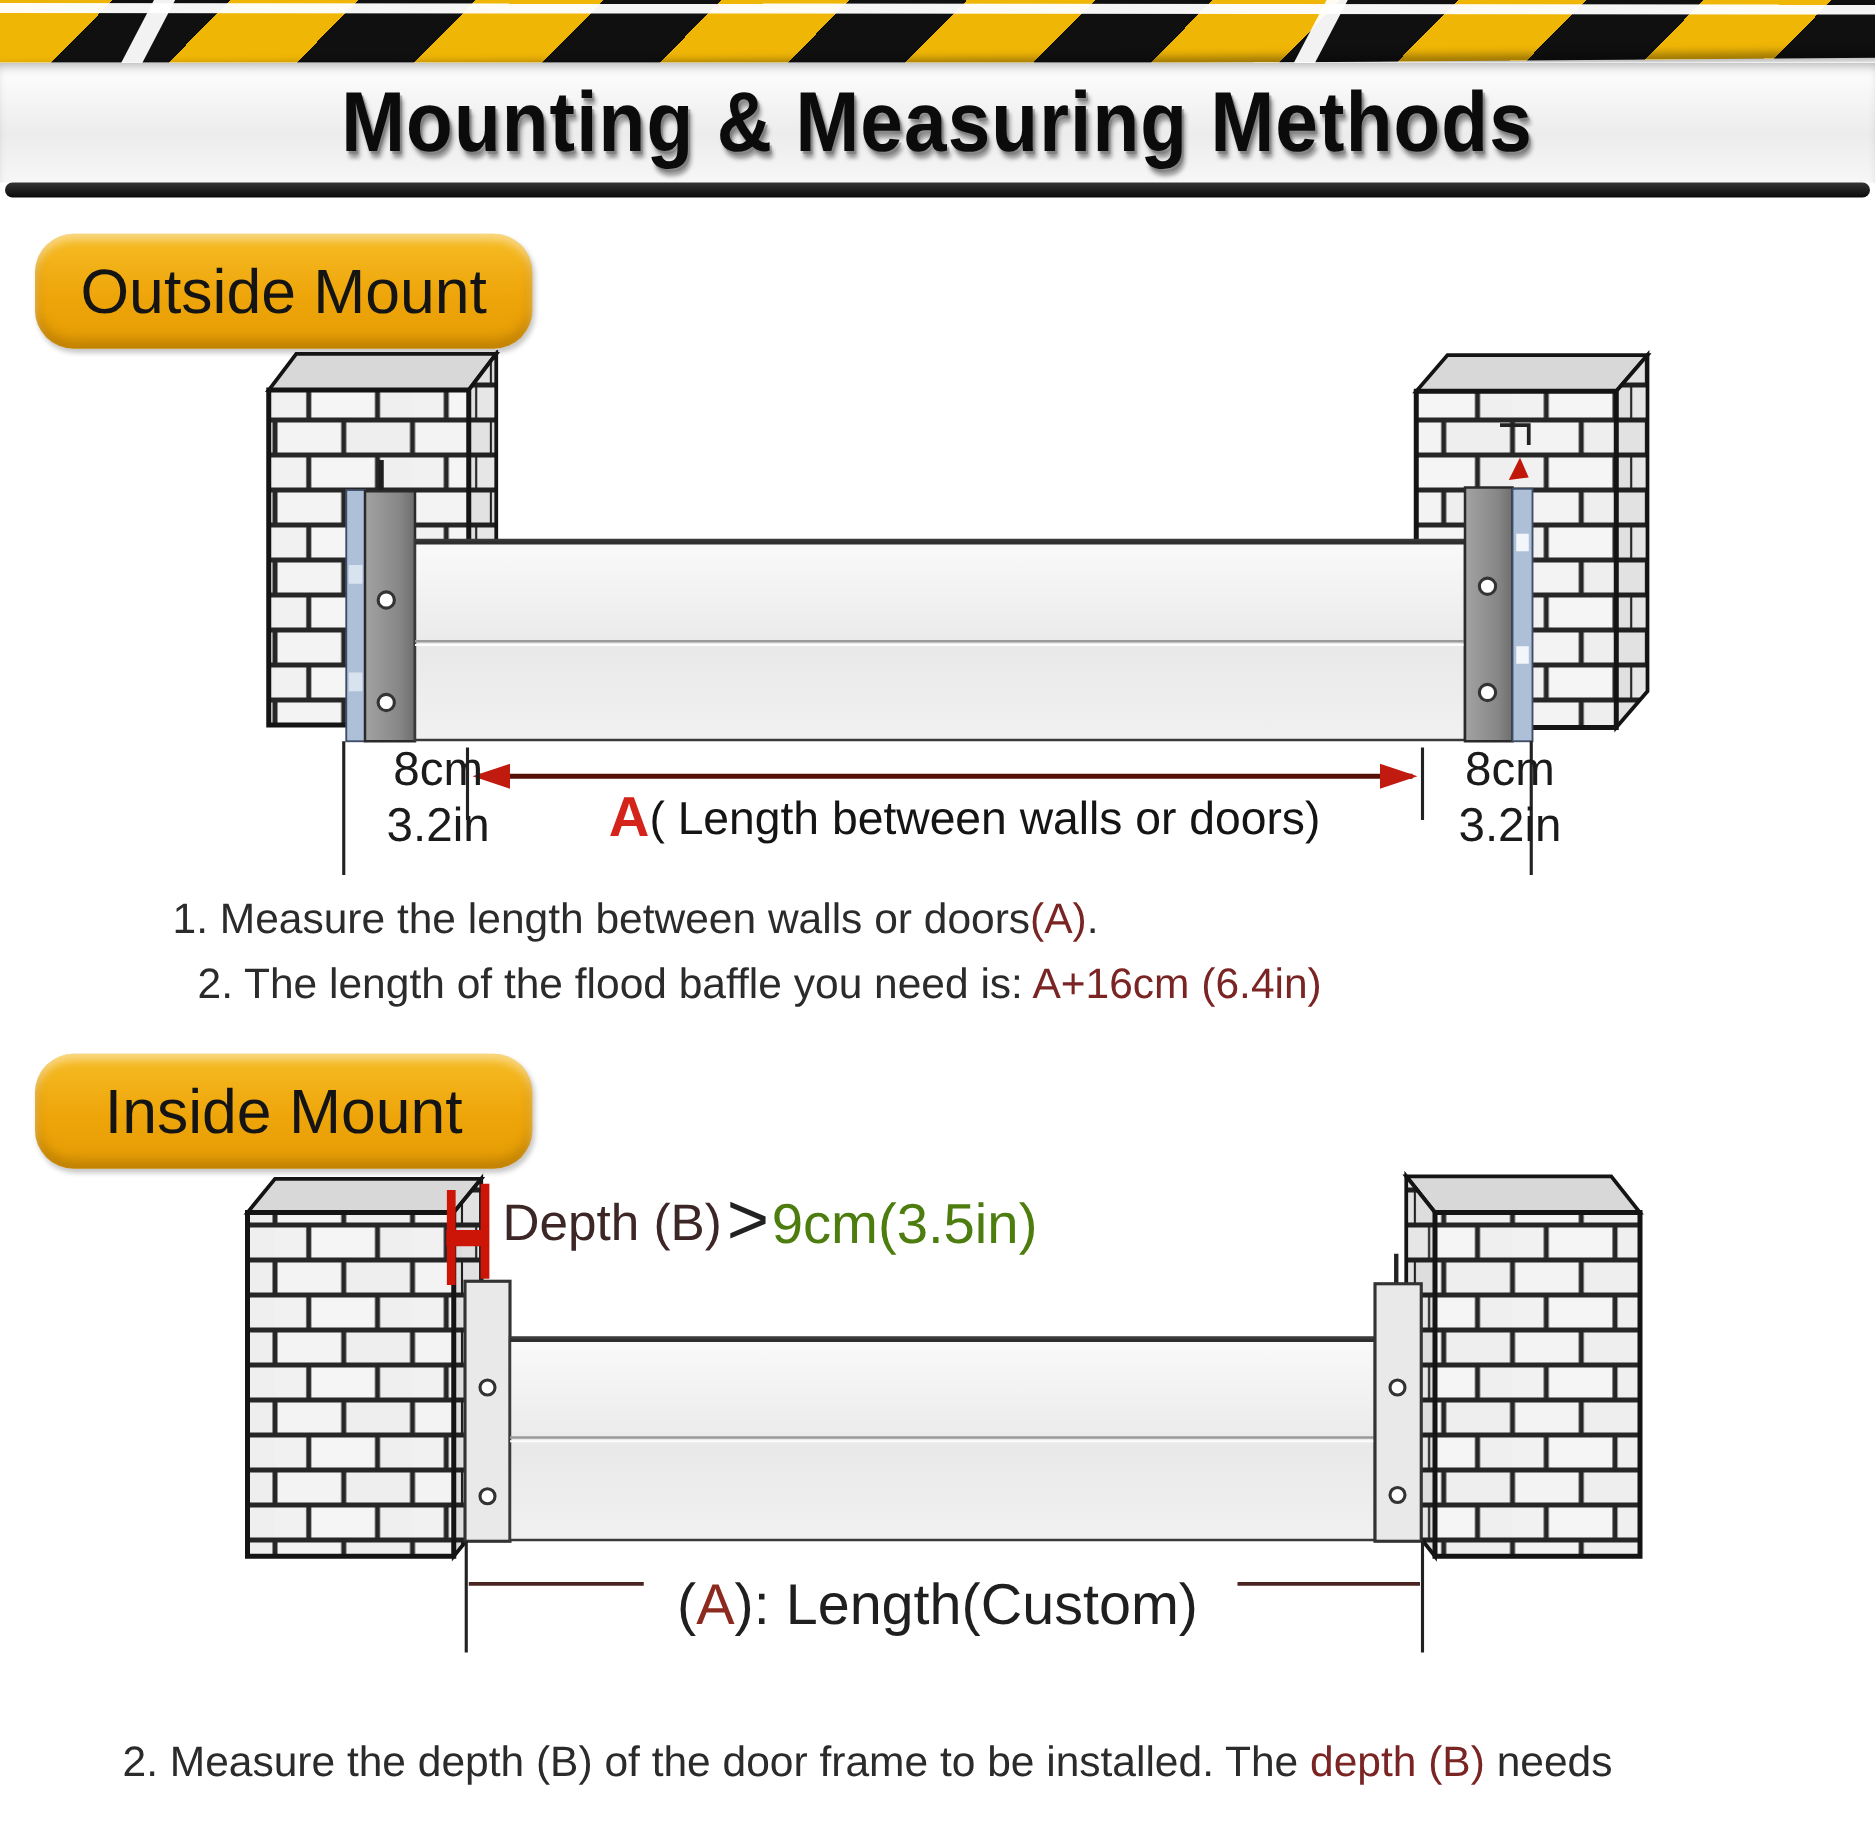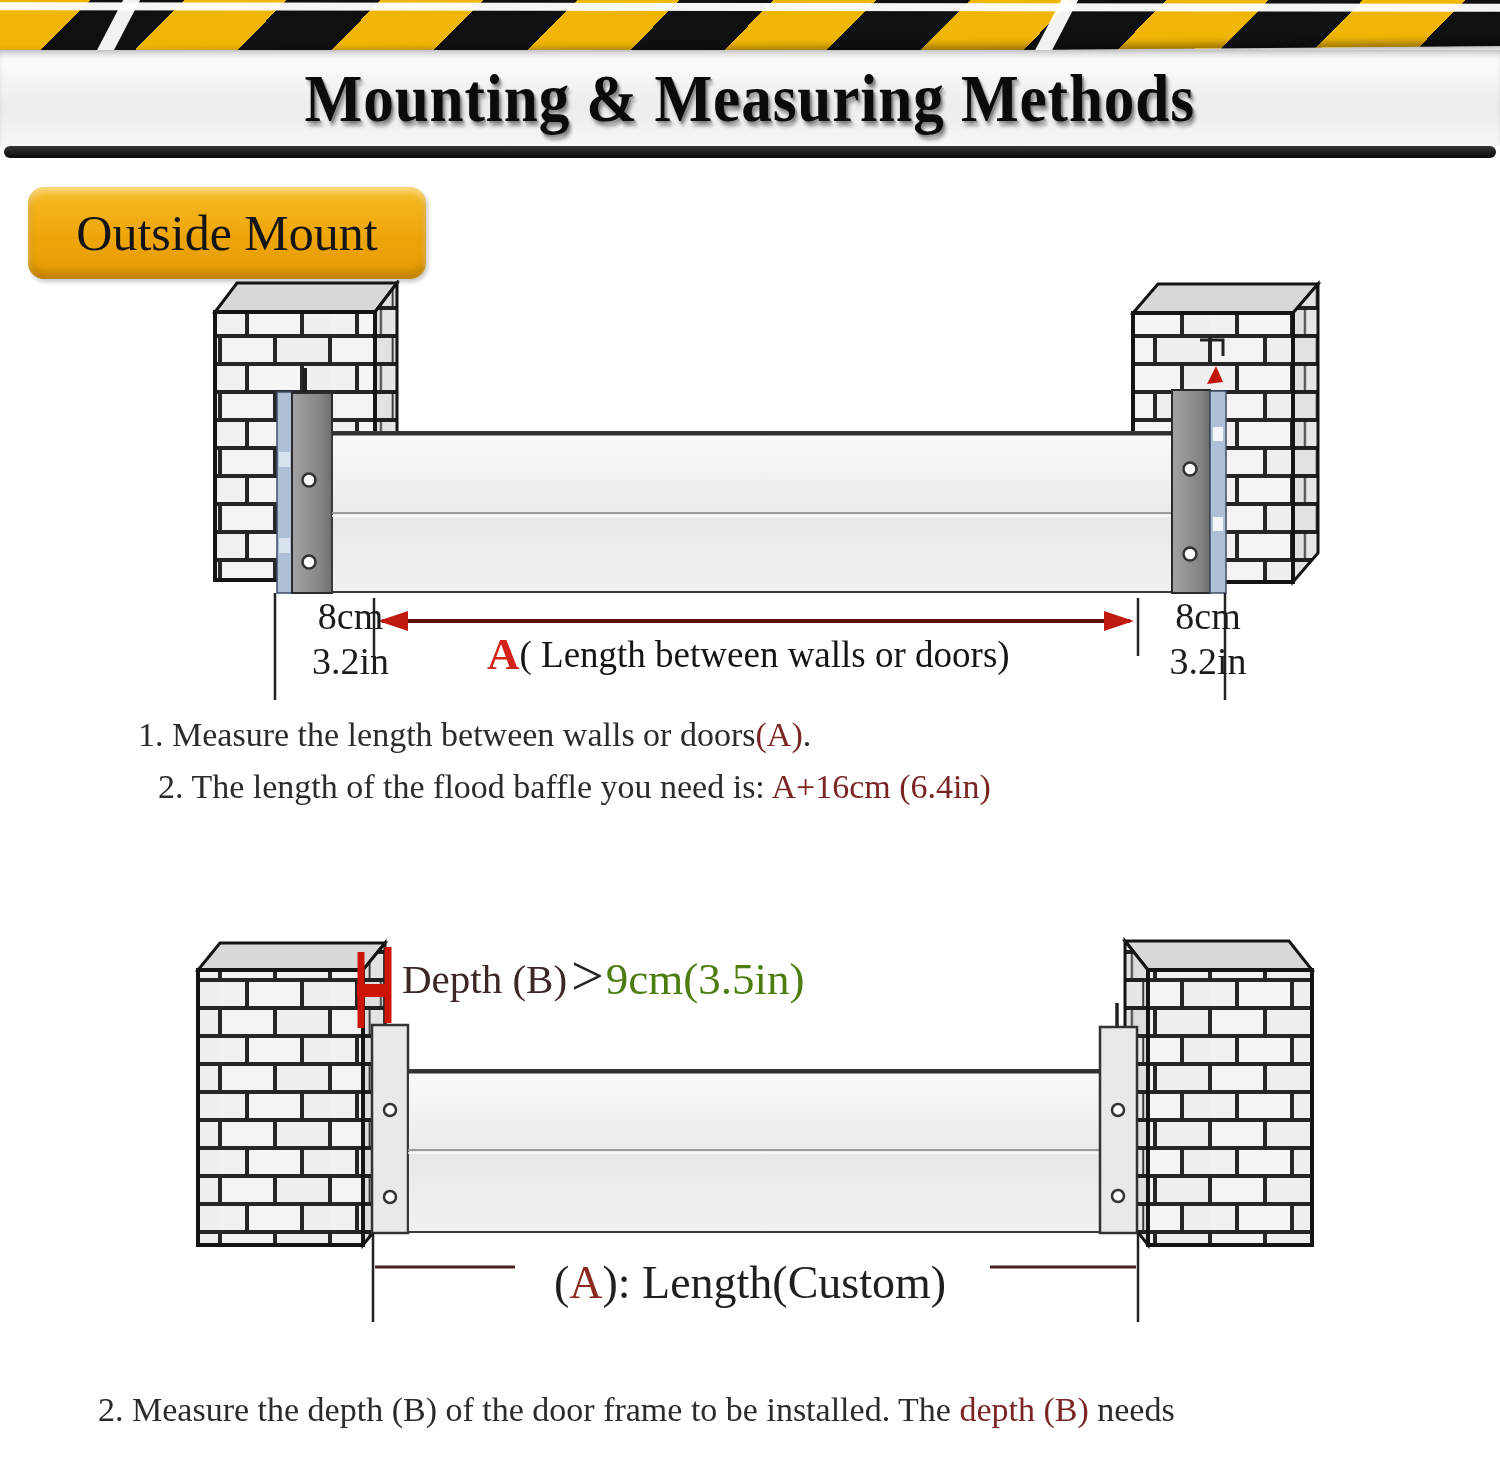--- a/index.html
+++ b/index.html
@@ -1,17 +1,17 @@
 <!DOCTYPE html>
 <html><head>
 <meta charset="utf-8">
 <style>
   html,body{margin:0;padding:0;background:#ffffff;}
   .page{position:relative;width:1500px;height:1475px;background:#ffffff;overflow:hidden;
-        font-family:Liberation Serif, serif;color:#2b2b2b;}
+        font-family:Liberation Sans, sans-serif;color:#2b2b2b;}
 
   
   .hazard{position:absolute;top:-6px;left:-12px;width:1524px;height:58px;
     background:repeating-linear-gradient(135deg,#f0b606 0 73px,#101010 73px 140px);
     transform:rotate(-0.45deg);
     box-shadow:inset 0 -5px 7px rgba(0,0,0,.35), 0 3px 5px rgba(0,0,0,.28);}
   .hazard::after{content:'';position:absolute;left:0;top:9px;width:100%;height:8px;
     background:#ffffff;transform:rotate(0.5deg);opacity:.96;}
   .hazard .seam{position:absolute;top:-6px;height:72px;width:17px;background:#ffffff;
     transform:skewX(-28deg);opacity:.95;}
@@ -22,21 +22,21 @@
     background:linear-gradient(180deg,#ffffff 0%,#ececec 60%,#f7f7f7 100%);
     box-shadow:inset 0 7px 9px -5px rgba(0,0,0,.35);
     display:flex;align-items:center;justify-content:center;}
   .title-band h1{margin:0;font-size:68px;font-weight:700;color:#0b0b0b;letter-spacing:1px;
     transform:scaleX(.9);transform-origin:center;
     text-shadow:2px 2px 1px rgba(110,110,110,.55), 3px 5px 4px rgba(0,0,0,.38);}
   .black-bar{position:absolute;top:146px;left:4px;width:1492px;height:12px;border-radius:7px;
     background:linear-gradient(180deg,#353535,#0a0a0a);}
 
   
-  .badge{position:absolute;left:28px;width:398px;height:92px;border-radius:16px;
+  .badge{position:absolute;left:28px;width:398px;height:92px;border-radius:31px;
     background:linear-gradient(180deg,#f6bc25 0%,#eea50a 55%,#e59d04 100%);
     box-shadow:inset 0 5px 7px rgba(255,255,255,.45), inset 0 -7px 9px rgba(135,85,0,.4), 2px 3px 4px rgba(0,0,0,.22);
     display:flex;align-items:center;justify-content:center;
     font-size:50px;color:#141414;}
   .badge.outside{top:187px;} .badge.inside{top:843px;}
 
   
   svg.diagram{position:absolute;left:0;width:1500px;}
   svg.outside-d{top:280px;height:430px;}
   svg.inside-d{top:936px;height:394px;}
@@ -75,20 +75,23 @@
   </div>
 
   <div class="title-band">
     <h1>Mounting &amp; Measuring Methods</h1>
   </div>
   <div class="black-bar"></div>
 
   <div class="badge outside">
     <span>Outside Mount</span>
   </div>
+  <div class="badge inside">
+    <span>Inside Mount</span>
+  </div>
 
   <svg class="diagram outside-d" viewBox="0 280 1500 430">
     <defs>
       <pattern id="brickO" patternUnits="userSpaceOnUse" width="110" height="56">
         <rect width="110" height="56" fill="#262626"></rect>
         <rect x="2" y="2" width="51" height="24" fill="#f3f3f3"></rect>
         <rect x="57" y="2" width="51" height="24" fill="#eeeeee"></rect>
         <rect x="-26" y="30" width="51" height="24" fill="#f1f1f1"></rect>
         <rect x="29" y="30" width="51" height="24" fill="#f5f5f5"></rect>
         <rect x="84" y="30" width="51" height="24" fill="#efefef"></rect>

